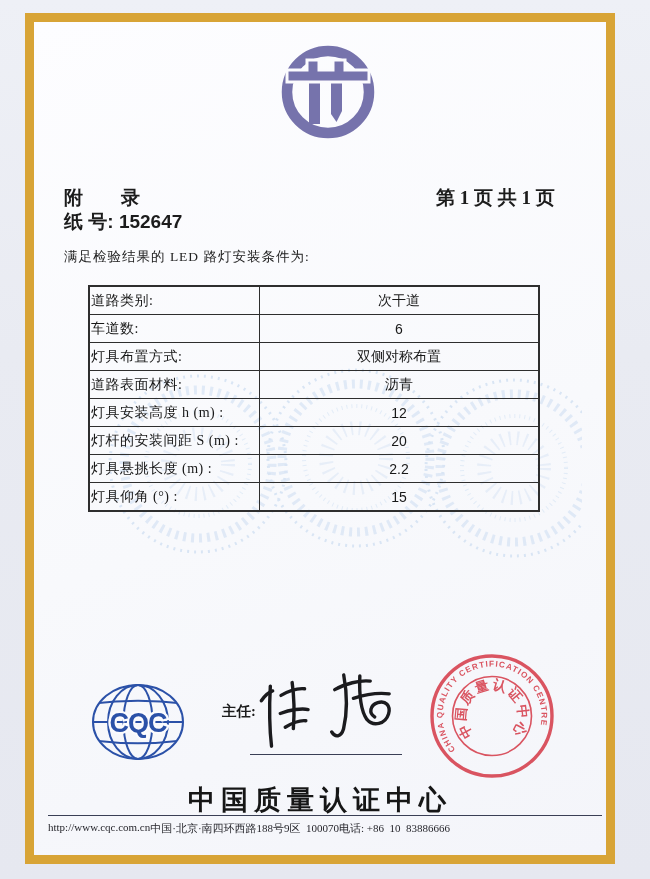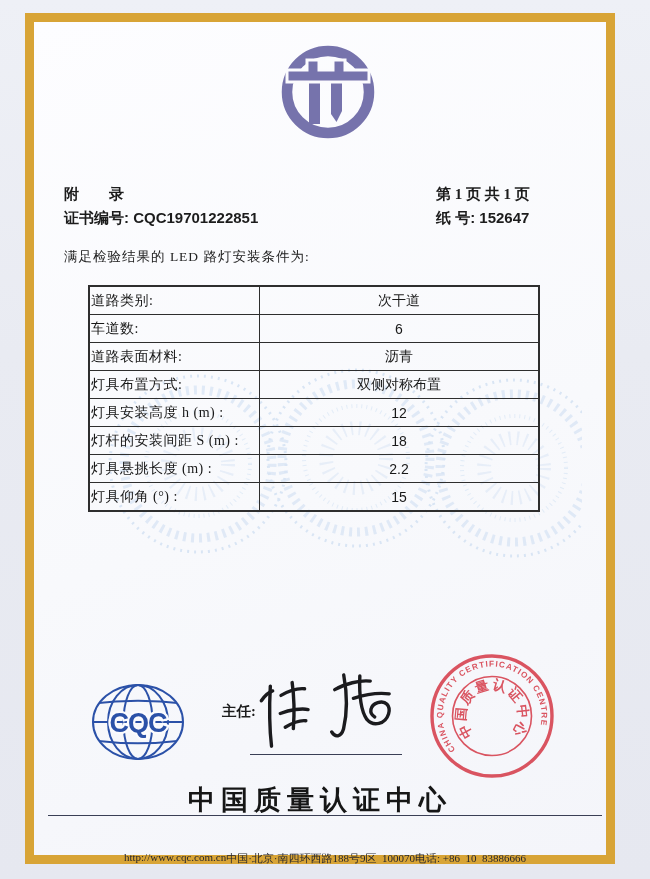--- a/index.html
+++ b/index.html
@@ -15,21 +15,21 @@
   }
   .abs{position:absolute;}
   .serif{font-family:"Liberation Serif",serif;}
 
   
   .logo-svg{left:247px;top:21px;width:94px;height:98px;}
   .cert-title{left:0;top:122px;width:100%;text-align:center;
     font-size:28px;font-weight:bold;letter-spacing:4px;color:#141414;}
   .meta-row1{left:30px;top:163px;width:508px;display:flex;justify-content:space-between;}
   .meta-row2{left:30px;top:187px;width:508px;display:flex;justify-content:space-between;}
-  .meta-item{font-size:15px;font-weight:bold;white-space:pre;}
+  .meta-item{font-size:19px;font-weight:bold;white-space:pre;}
   .meta-right{width:136px;text-align:left;}
   .intro-line{left:30px;top:226px;font-size:13.5px;letter-spacing:1px;color:#222;}
 
   
   .watermark{left:36px;top:318px;width:512px;height:250px;opacity:.75;pointer-events:none;}
 
   
   table.spec{position:absolute;left:54px;top:263px;width:452px;
     border-collapse:collapse;table-layout:fixed;background:transparent;}
   table.spec td{border:1px solid #2e2e2e;height:25px;font-size:14px;color:#191919;}
@@ -40,42 +40,41 @@
   
   .note-line{left:30px;top:621px;font-size:13.5px;letter-spacing:1px;color:#202020;}
   .globe-svg{left:56px;top:660px;width:96px;height:80px;}
   .director-label{left:188px;top:680px;font-size:14.5px;font-weight:bold;}
   .sign-line{left:216px;top:700px;width:152px;height:32px;border-bottom:1.6px solid #3a3f55;}
   .signature-svg{left:216px;top:646px;width:160px;height:82px;}
   .seal-svg{left:390px;top:626px;width:136px;height:136px;opacity:.93;mix-blend-mode:multiply;}
   .org-name{left:0;top:760px;width:100%;text-align:center;
     font-size:27px;font-weight:bold;letter-spacing:6px;color:#161616;}
   .footer-rule{left:14px;top:793px;width:554px;border-top:1.6px solid #3a3f55;}
-  .footer-row{left:14px;top:829px;width:554px;display:flex;justify-content:center;align-items:flex-start;}
+  .footer-row{left:14px;top:799px;width:554px;display:flex;justify-content:flex-start;align-items:flex-start;}
   .footer-item{font-size:11px;color:#26262c;white-space:pre;font-family:"Liberation Serif",serif;}
 </style>
 </head>
 <body>
 
 <div class="page">
 
   <svg class="abs logo-svg" viewBox="0 0 94 98">
     <circle cx="47" cy="49" r="41" fill="none" stroke="#7673ac" stroke-width="10.5"></circle>
     <rect x="28" y="39" width="11" height="42" fill="#7673ac"></rect>
     <path d="M50,39 H61 V68 L55.5,79 L50,71 Z" fill="#7673ac"></path>
     <path d="M6,39 V27 H26 V17 H38 V27 H52 V17 H64 V27 H88 V39 Z" fill="#7673ac" stroke="#fbfbfe" stroke-width="3" stroke-linejoin="miter"></path>
   </svg>
 
 
   <div class="abs meta-row1">
     <span class="meta-item serif">附　　录</span>
     <span class="meta-item serif meta-right">第 1 页 共 1 页</span>
   </div>
   <div class="abs meta-row2">
-    <span class="meta-item">证书编号: CQC19701222851</span>
     <span class="meta-item meta-right">纸 号: 152647</span>
   </div>
 
   <div class="abs intro-line serif">满足检验结果的 LED 路灯安装条件为:</div>
 
   <svg class="abs watermark" viewBox="0 0 512 250">
     <g stroke="#cfdff2" fill="none">
       <g transform="translate(128,124)">
         <circle r="88" stroke-width="3" stroke-dasharray="2 5"></circle>
         <circle r="74" stroke-width="9" stroke-dasharray="3 5" opacity=".8"></circle>
@@ -101,34 +100,34 @@
     <tbody>
         <tr>
       <td class="lbl">道路类别:</td>
       <td class="val">次干道</td>
     </tr>
     <tr>
       <td class="lbl">车道数:</td>
       <td class="val">6</td>
     </tr>
     <tr>
+      <td class="lbl">灯具布置方式:</td>
+      <td class="val">双侧对称布置</td>
+    </tr>
+    <tr>
       <td class="lbl">道路表面材料:</td>
       <td class="val">沥青</td>
     </tr>
     <tr>
-      <td class="lbl">灯具布置方式:</td>
-      <td class="val">双侧对称布置</td>
-    </tr>
-    <tr>
       <td class="lbl">灯具安装高度 h (m) :</td>
       <td class="val">12</td>
     </tr>
     <tr>
       <td class="lbl">灯杆的安装间距 S (m) :</td>
-      <td class="val">18</td>
+      <td class="val">20</td>
     </tr>
     <tr>
       <td class="lbl">灯具悬挑长度 (m) :</td>
       <td class="val">2.2</td>
     </tr>
     <tr>
       <td class="lbl">灯具仰角 (°) :</td>
       <td class="val">15</td>
     </tr>
   </tbody>

